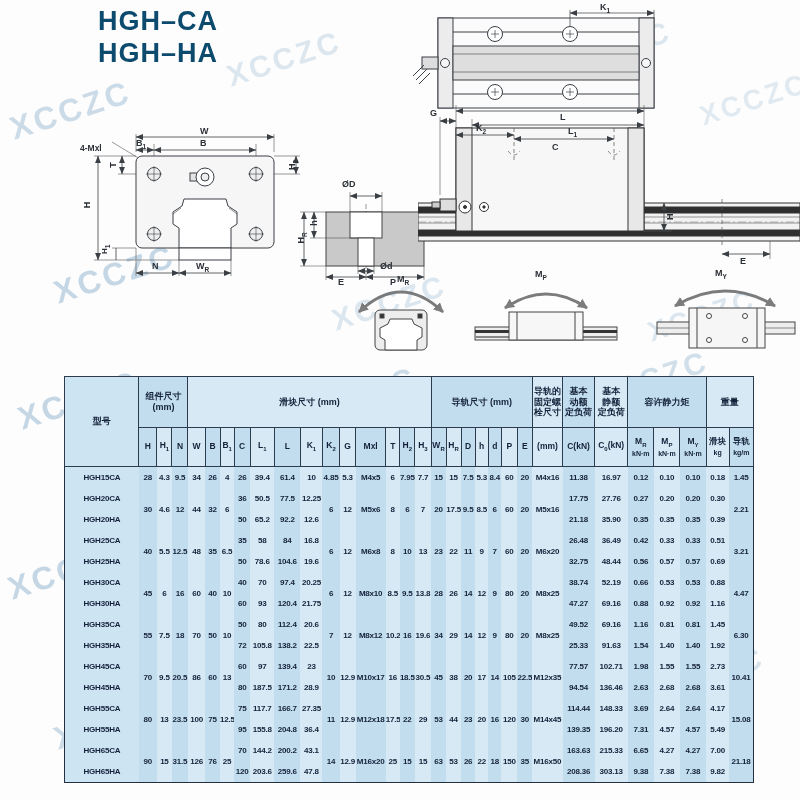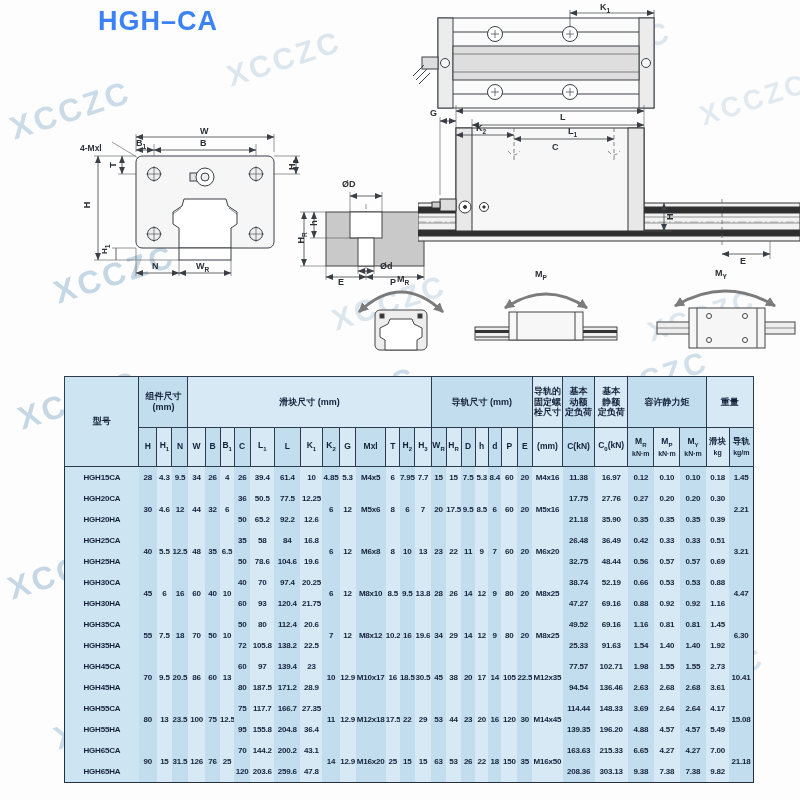--- a/index.html
+++ b/index.html
@@ -3,21 +3,21 @@
 <meta charset="utf-8">
 <style>
   html,body{margin:0;padding:0;}
   body{width:800px;height:800px;position:relative;background:#fdfdfd;overflow:hidden;
        font-family:"Liberation Sans","DejaVu Sans",sans-serif;color:#15233a;}
   
   .wm{position:absolute;font-weight:bold;color:#8fb3cf;transform:rotate(-18deg);
       letter-spacing:3px;pointer-events:none;white-space:nowrap;}
   
   #title{position:absolute;left:98px;top:6px;font-weight:bold;font-size:27px;
-         line-height:1.18;color:#3b82f6;letter-spacing:1px;}
+         line-height:1.18;color:#0c4a6e;letter-spacing:1px;}
   
   .draw{position:absolute;}
   .dl{position:absolute;font-size:9px;font-weight:bold;color:#2b2f36;white-space:nowrap;}
   .dl sub{font-size:6.5px;}
   .vert{transform:rotate(-90deg);transform-origin:center;}
   svg{display:block;}
   
   #spec-table{position:absolute;left:64px;top:376px;border-collapse:collapse;
               table-layout:fixed;border:1.5px solid #24303e;width:690px;}
   #spec-table th,#spec-table td{padding:0;text-align:center;font-weight:bold;color:#14213a;overflow:hidden;}
@@ -63,20 +63,21 @@
     <span class="wm" style="left: 6px; top: 552px; opacity: 0.5; font-size: 32px;">XCCZC</span>
     <span class="wm" style="left: 300px; top: 528px; opacity: 0.35; font-size: 30px;">XCCZC</span>
     <span class="wm" style="left: 622px; top: 518px; opacity: 0.35; font-size: 30px;">XCCZC</span>
     <span class="wm" style="left: 52px; top: 702px; opacity: 0.45; font-size: 32px;">XCCZC</span>
     <span class="wm" style="left: 352px; top: 688px; opacity: 0.35; font-size: 30px;">XCCZC</span>
     <span class="wm" style="left: 648px; top: 658px; opacity: 0.35; font-size: 30px;">XCCZC</span>
   </div>
 
 <div id="title">
   <div>HGH–CA</div>
+  <div>HGH–HA</div>
 </div>
 
 <div class="draw" style="left:410px;top:2px;width:256px;height:112px;">
   <svg width="256" height="112" viewBox="0 0 256 112">
     <g stroke="#3a3f45" stroke-width="1" fill="none">
       <rect x="28" y="16" width="216" height="90" fill="#fbfbfb"></rect>
       <rect x="28" y="16" width="15" height="90" fill="#ececec"></rect>
       <rect x="229" y="16" width="15" height="90" fill="#ececec"></rect>
       <rect x="43" y="44" width="186" height="34" fill="#dedede"></rect>
       <line x1="43" y1="30" x2="229" y2="30"></line>
@@ -685,21 +686,21 @@
         <td class="rs" rowspan="2">15.08</td>
       </tr>
       <tr class="glast">
         <td class="model">HGH55HA</td>
         <td>95</td>
         <td>155.8</td>
         <td>204.8</td>
         <td>36.4</td>
         <td>139.35</td>
         <td>196.20</td>
-        <td>4.88</td>
+        <td>7.31</td>
         <td>4.57</td>
         <td>4.57</td>
         <td>5.49</td>
       </tr>
       <tr>
         <td class="model split">HGH65CA</td>
         <td class="rs" rowspan="2">90</td>
         <td class="rs" rowspan="2">15</td>
         <td class="rs" rowspan="2">31.5</td>
         <td class="rs" rowspan="2">126</td>

